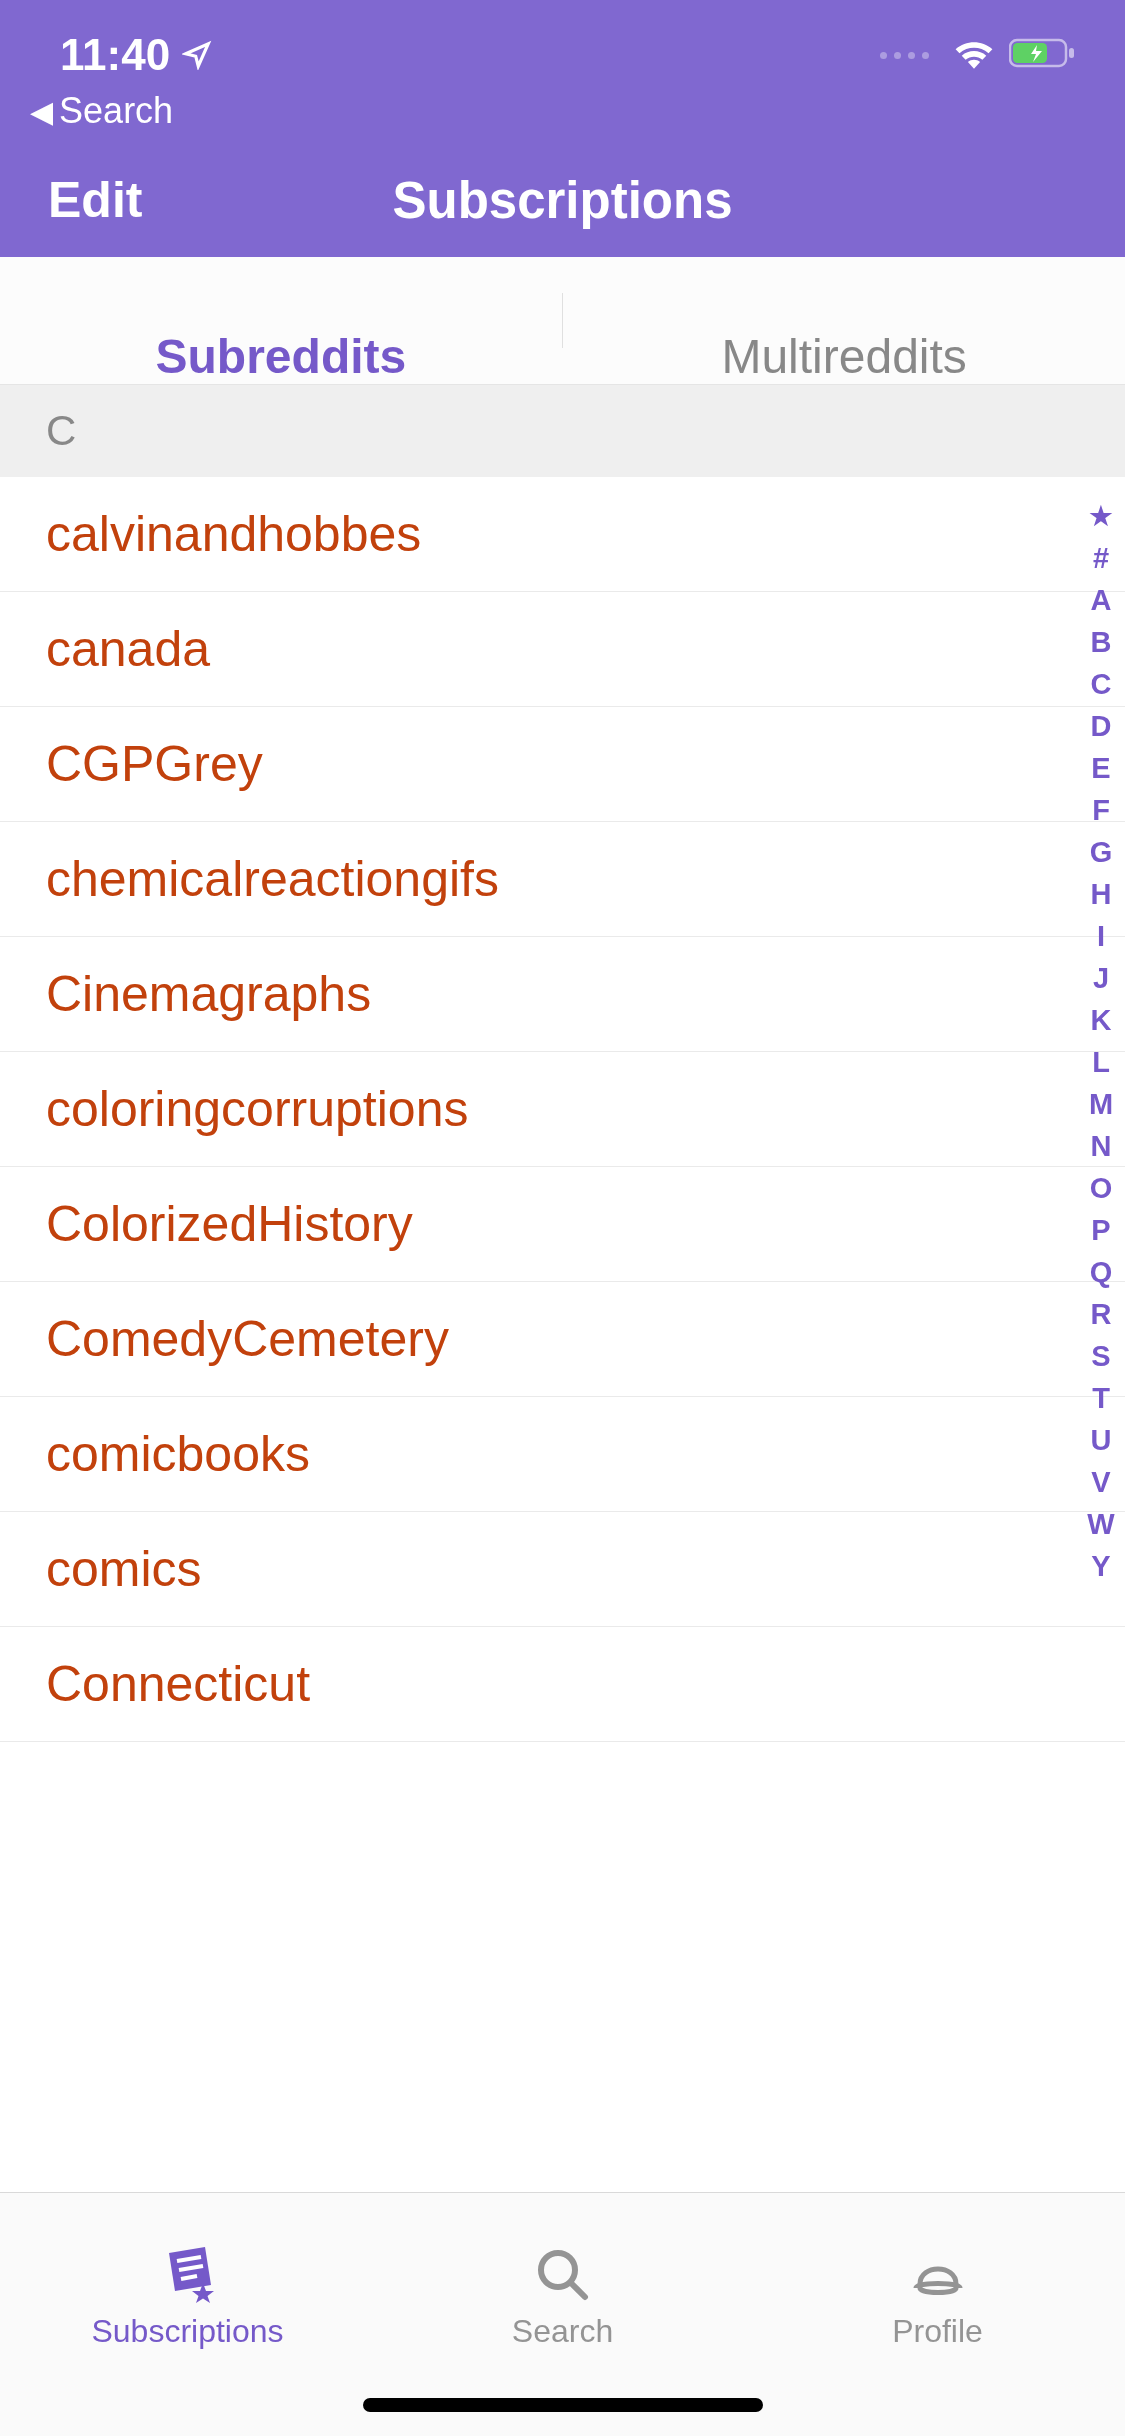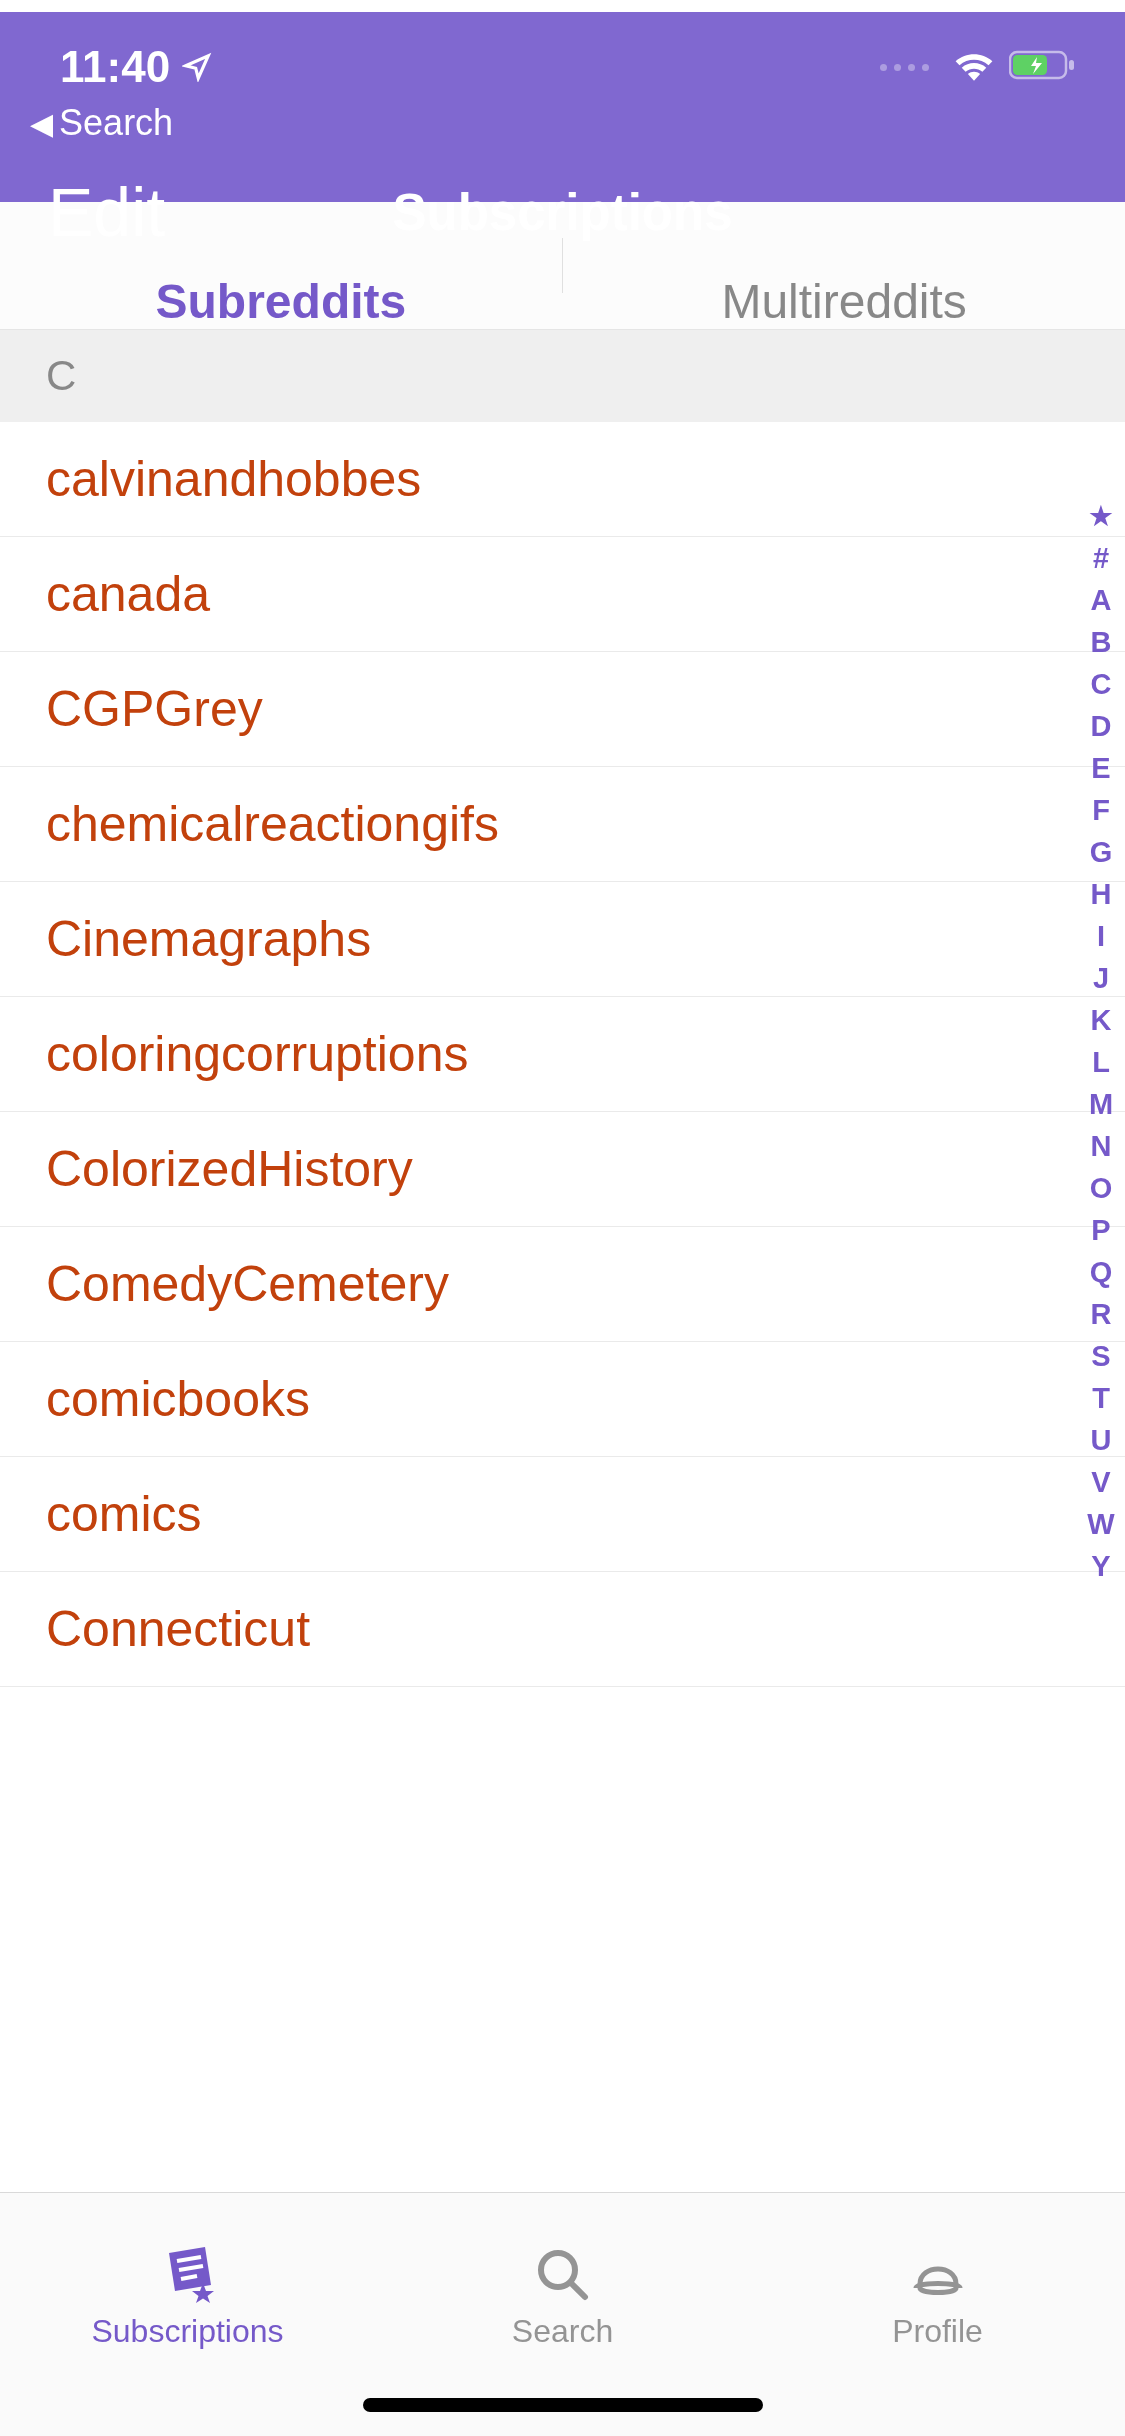--- a/index.html
+++ b/index.html
@@ -7,23 +7,22 @@
     width: 1125px;
     height: 2436px;
     font-family: -apple-system, BlinkMacSystemFont, "Helvetica Neue", sans-serif;
     background: #fff;
     overflow: hidden;
     position: relative;
   }
   .header {
     background: #8068d0;
     color: #fff;
-    height: 190px;
+    height: 257px;
     position: relative;
-    margin-top: 12px;
   }
   .status-bar {
     display: flex;
     justify-content: space-between;
     align-items: center;
     padding: 30px 50px 0 60px;
     height: 80px;
   }
   .status-left {
     display: flex;
@@ -59,22 +58,22 @@
     font-size: 30px;
   }
   .navrow {
     display: flex;
     align-items: center;
     padding: 0 48px;
     height: 100px;
     margin-top: 18px;
   }
   .edit-btn {
-    font-size: 68px;
-    font-weight: 400;
+    font-size: 50px;
+    font-weight: 700;
     color: #fff;
     width: 200px;
   }
   .title {
     font-size: 51px;
     font-weight: 700;
     color: #fff;
     position: absolute;
     left: 50%;
     transform: translateX(-50%);

